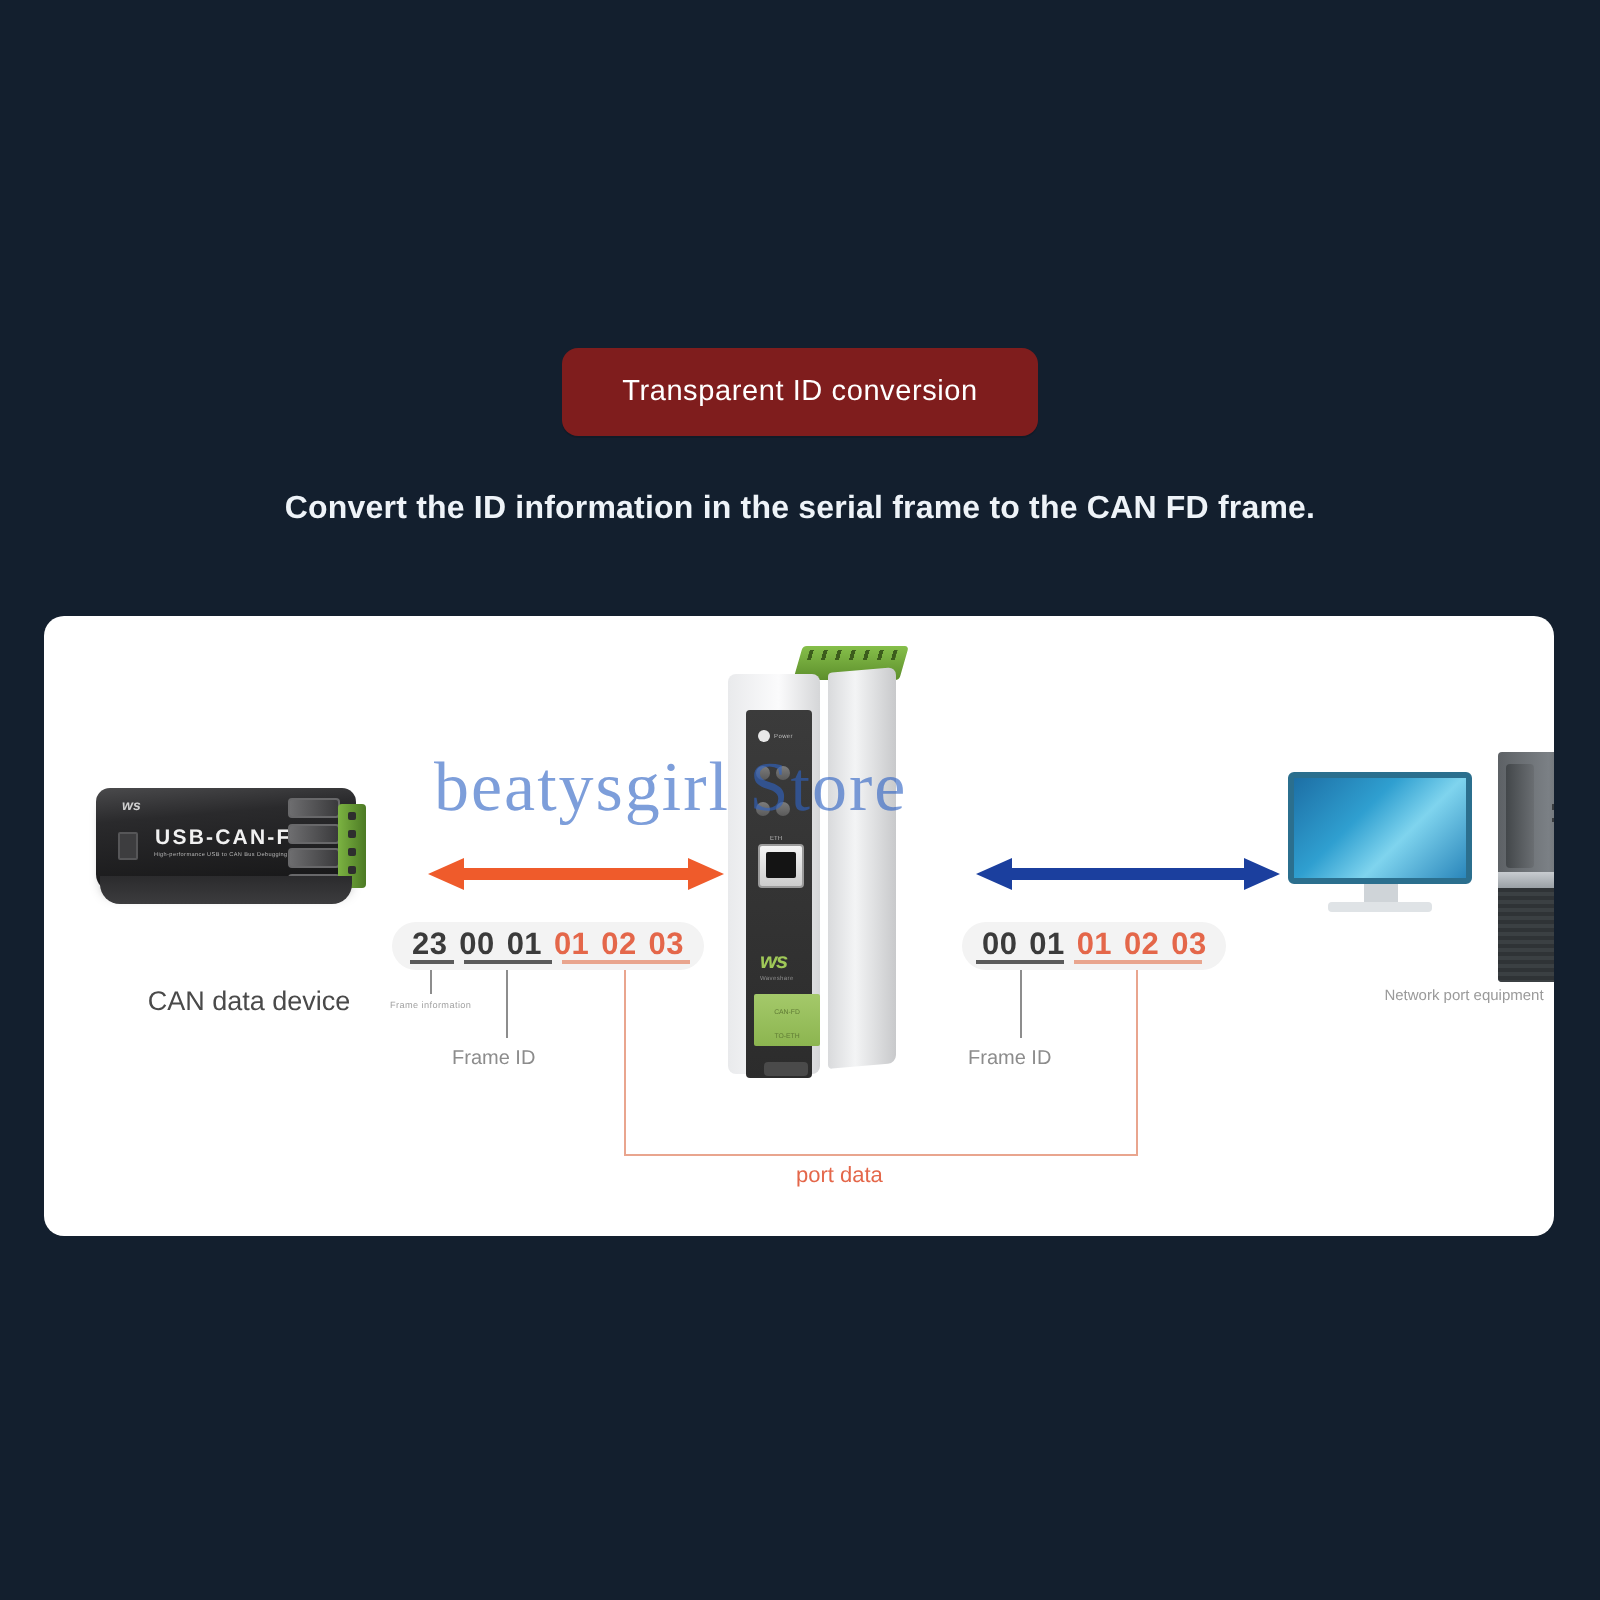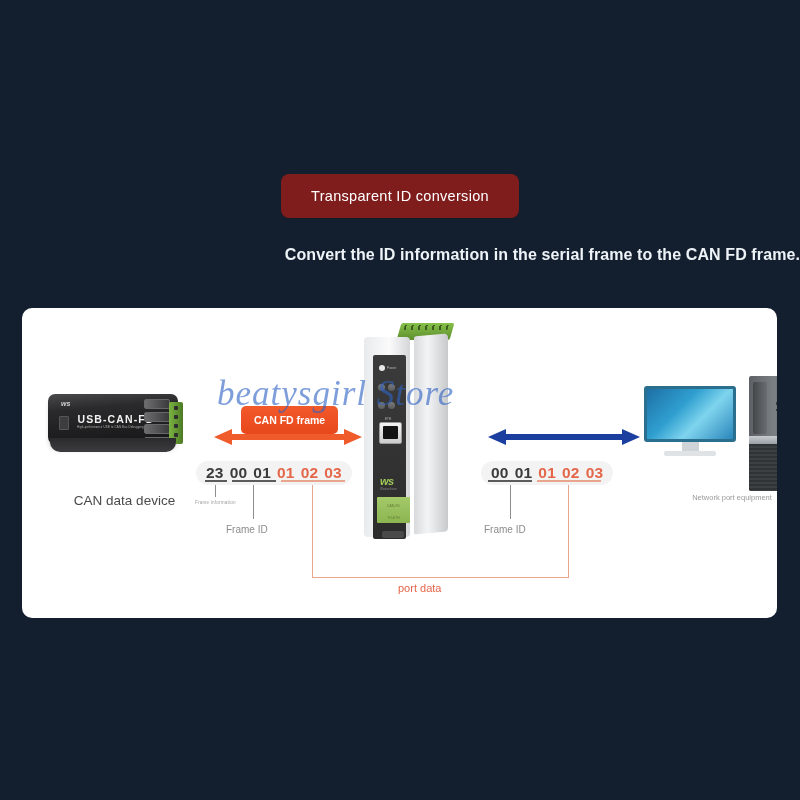--- a/index.html
+++ b/index.html
@@ -16,35 +16,35 @@
   .badge-wrap{position:absolute;left:0;right:0;top:174px;display:flex;justify-content:center;}
   .pill{
     background:#7f1d1d;color:#ffffff;
     font-size:14.5px;letter-spacing:.3px;
     padding:14px 30px;border-radius:8px;
     box-shadow:0 1px 0 rgba(0,0,0,.12);
     white-space:nowrap;
   }
   .subtitle{
     position:absolute;left:0;right:0;top:246px;
-    text-align:right;color:#eef3f8;
+    text-align:center;color:#eef3f8;
     font-size:16px;font-weight:bold;letter-spacing:.1px;
   }
 
   
   .card{
     position:absolute;left:22px;top:308px;width:755px;height:310px;
     background:#ffffff;border-radius:10px;overflow:hidden;
   }
 
   
   .watermark{
     position:absolute;left:195px;top:66px;
     font-family:"Liberation Serif", serif;
-    font-style:italic;font-size:35px;
+    font-size:35px;
     color:#2f63c4;opacity:.62;
     white-space:nowrap;letter-spacing:1px;
     pointer-events:none;z-index:40;
   }
 
   
   .usbcan{position:absolute;left:26px;top:86px;width:148px;height:62px;z-index:5;}
   .usbcan .body{
     position:absolute;left:0;top:0;width:130px;height:52px;
     background:linear-gradient(175deg,#4a4a4c 0%,#2a2a2c 28%,#141415 100%);
@@ -298,21 +298,20 @@
     <div class="tower">
       <div class="panel"></div>
 
       <div class="slot"></div>
       <div class="slot2"></div>
       <div class="band"></div>
       <div class="mesh"></div>
     </div>
     <div class="cap-right">Network port equipment</div>
 
-    <div class="fbadge can">CAN FD frame</div>
 
     <div class="arrow" style="left:192px;top:120px;width:148px;">
       <svg width="148" height="18" viewBox="0 0 148 18">
         <polygon points="0,9 18,1 18,6 130,6 130,1 148,9 130,17 130,12 18,12 18,17" fill="#ef5b2b"></polygon>
       </svg>
     </div>
     <div class="arrow" style="left:466px;top:120px;width:152px;">
       <svg width="152" height="18" viewBox="0 0 152 18">
         <polygon points="0,9 18,1 18,6 134,6 134,1 152,9 134,17 134,12 18,12 18,17" fill="#1b3f9e"></polygon>
       </svg>

